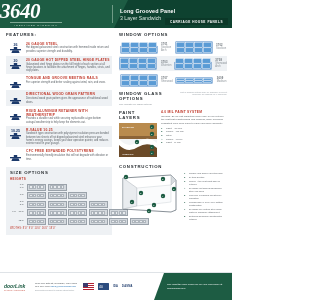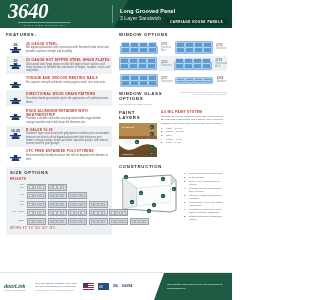--- a/index.html
+++ b/index.html
@@ -17,21 +17,21 @@
     height: 28px;
     background: #1d5c43;
     display: flex; align-items: center;
     overflow: hidden;
   }
   .header-dark {
     position: absolute; right: 0; top: 0; bottom: 0; width: 118px;
     background: #0e4230;
     clip-path: polygon(14px 0, 100% 0, 100% 100%, 0 100%);
   }
-  .logo-wrap { position: relative; padding-left: 8px; width: 112px; z-index: 2; }
+  .logo-wrap { position: relative; width: 112px; z-index: 2; }
   .logo-num {
     font-family: "Liberation Serif", serif;
     font-style: italic; font-weight: bold;
     font-size: 21px; color: #ffffff; line-height: 1; letter-spacing: -0.5px;
   }
   .logo-sub {
     font-size: 2.4px; color: #cfe0d6; letter-spacing: 0.9px;
     border-top: 0.5px solid #7fa894; padding-top: 1px; margin-top: 0.5px;
     width: 52px; text-align: center; margin-left: 10px;
   }

